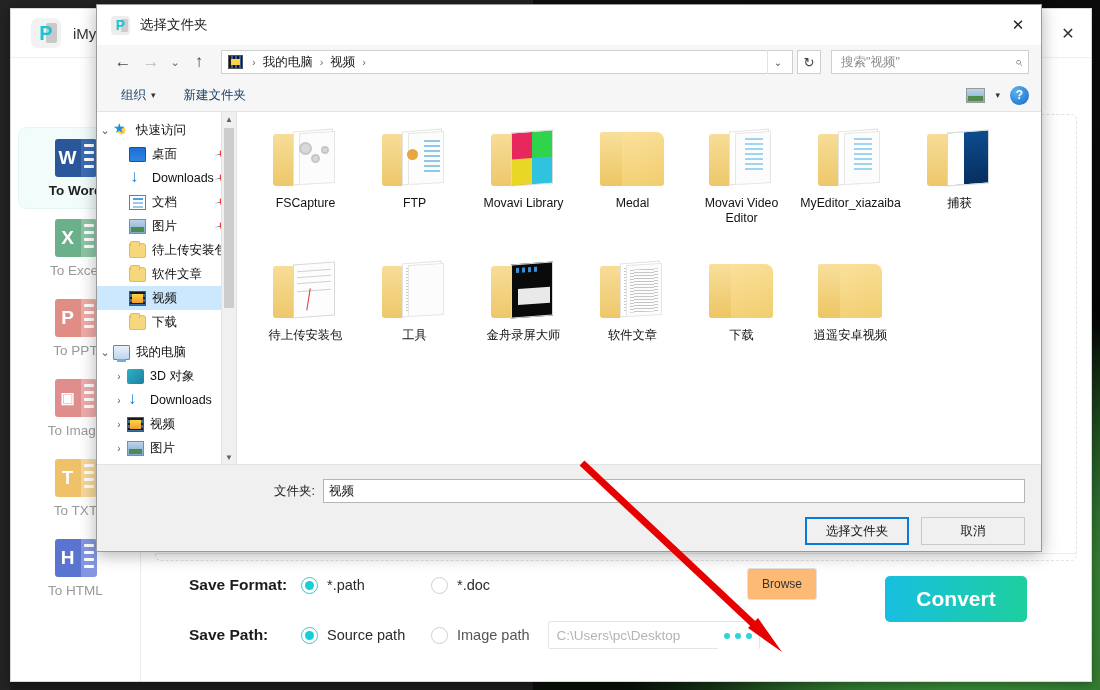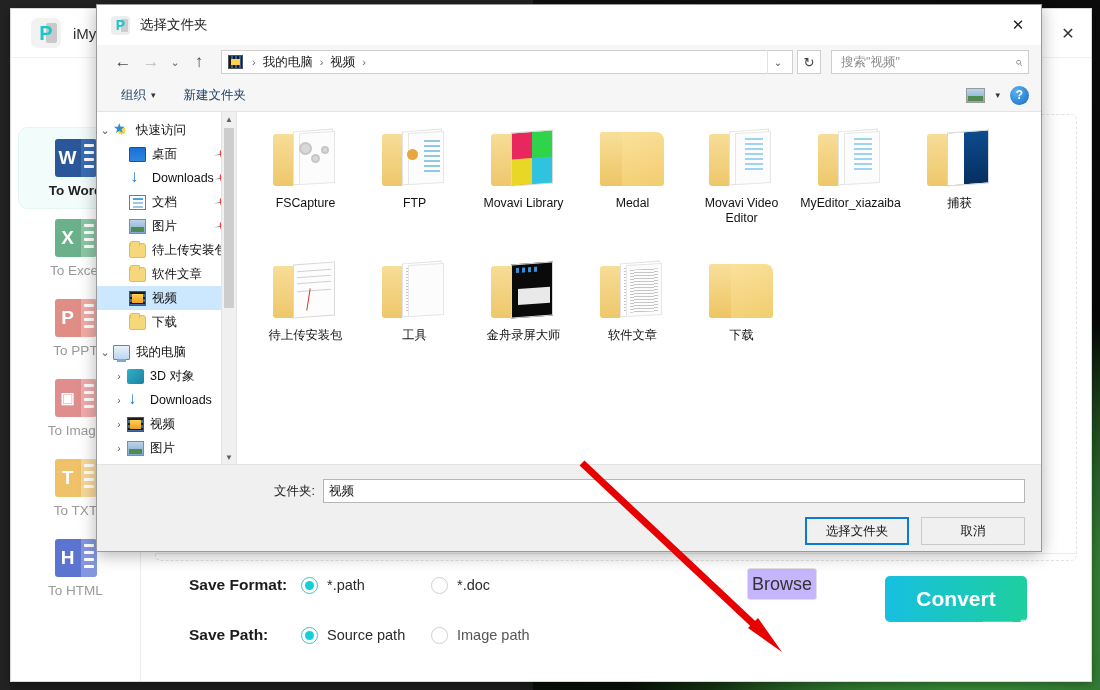--- a/index.html
+++ b/index.html
@@ -58,30 +58,30 @@
   .radio{display:flex;align-items:center;gap:9px;margin-right:10px;}
   .radio .dot{width:17px;height:17px;border-radius:50%;border:1px solid #cfcfcf;box-sizing:border-box;display:flex;align-items:center;justify-content:center;background:#fff;}
   .radio.on .dot{border-color:#1fd0d8;}
   .radio.on .dot::after{content:"";width:9px;height:9px;border-radius:50%;background:#15cfd8;}
   .radio .rlabel{font-size:14.5px;color:#2b2b2b;}
   .radio.dim .rlabel{color:#555;}
   #path-input{width:212px;height:28px;border:1px solid #e4e4e4;border-radius:2px;display:flex;align-items:center;
     padding:0 8px;box-sizing:border-box;color:#b4b4b4;font-size:13.5px;margin-left:8px;position:relative;}
   #dots-btn{position:absolute;right:1px;top:1px;width:40px;height:26px;display:flex;align-items:center;justify-content:center;gap:5px;background:#fff;}
   #dots-btn i{width:6px;height:6px;border-radius:50%;background:#2fd4da;display:block;}
-  #browse-btn{position:absolute;left:592px;top:14px;width:68px;height:30px;border:1px solid #e1e1e1;border-radius:3px;background:#c4b5fd;
-    display:flex;align-items:center;justify-content:center;font-size:18px;color:#333;}
+  #browse-btn{position:absolute;left:592px;top:14px;width:68px;height:30px;border:1px solid #e1e1e1;border-radius:3px;background:#fdba74;
+    display:flex;align-items:center;justify-content:center;font-size:12px;color:#333;}
   #convert-btn{position:absolute;left:730px;top:22px;width:142px;height:46px;border-radius:5px;
     background:linear-gradient(90deg,#17bfe0 0%,#1ecf9e 100%);
     display:flex;align-items:center;justify-content:center;color:#fff;font-size:21px;font-weight:bold;}
 
   
   #watermark{position:absolute;right:6px;bottom:18px;width:150px;height:56px;opacity:.85;pointer-events:none;}
-  #watermark .wm{font-size:28px;font-weight:bold;color:rgba(255,255,255,.0);
-    -webkit-text-stroke:1.5px rgba(255,255,255,.85);font-family:"Liberation Sans",sans-serif;letter-spacing:2px;margin-left:40px;}
+  #watermark .wm{font-size:40px;font-weight:bold;color:rgba(255,255,255,.0);
+    -webkit-text-stroke:1.5px rgba(255,255,255,.85);font-family:"Liberation Sans",sans-serif;letter-spacing:2px;}
   #watermark .wmurl{font-size:9px;color:rgba(255,255,255,.8);letter-spacing:.4px;margin-top:-4px;}
 
   
   #dialog{
     position:absolute;left:96px;top:4px;width:944px;height:546px;background:#f0f0f0;
     border:1px solid #9a9a9a;box-shadow:0 3px 16px rgba(0,0,0,.30);overflow:hidden;
   }
   #dlg-title{height:40px;background:#fff;display:flex;align-items:center;position:relative;}
   .dlg-logo{width:19px;height:19px;margin-left:14px;border-radius:4px;background:#ededed;display:flex;align-items:center;justify-content:center;position:relative;}
   .dlg-logo::before{content:"";position:absolute;right:2px;top:3px;width:7px;height:13px;background:#cdcdcd;border-radius:1px;}
@@ -292,20 +292,28 @@
         <div class="form-row">
           <div class="form-label">Save Path:</div>
           <div class="radio on" style="width:120px">
             <span class="dot"></span>
             <span class="rlabel">Source path</span>
           </div>
           <div class="radio dim">
             <span class="dot"></span>
             <span class="rlabel">Image path</span>
           </div>
+          <div id="path-input">
+            <span>C:\Users\pc\Desktop</span>
+            <span id="dots-btn">
+                <i></i>
+                <i></i>
+                <i></i>
+              </span>
+          </div>
         </div>
 
         <div id="browse-btn">Browse</div>
         <div id="convert-btn">Convert</div>
       </div>
     </div>
   </div>
 </div>
 
 <div id="watermark">
@@ -569,20 +577,26 @@
         <div class="fname">软件文章</div>
       </div>
 
       <div class="fcell">
         <div class="ficon">
             <div class="fo-plain"></div>
           </div>
         <div class="fname">下载</div>
       </div>
 
+      <div class="fcell">
+        <div class="ficon">
+            <div class="fo-plain"></div>
+          </div>
+        <div class="fname">逍遥安卓视频</div>
+      </div>
 
     </div>
   </div>
 
   <div id="dlg-footer">
     <div id="fname-row">
       <div id="fname-label">文件夹:</div>
       <div id="fname-input">
         <span>视频</span>
       </div>

